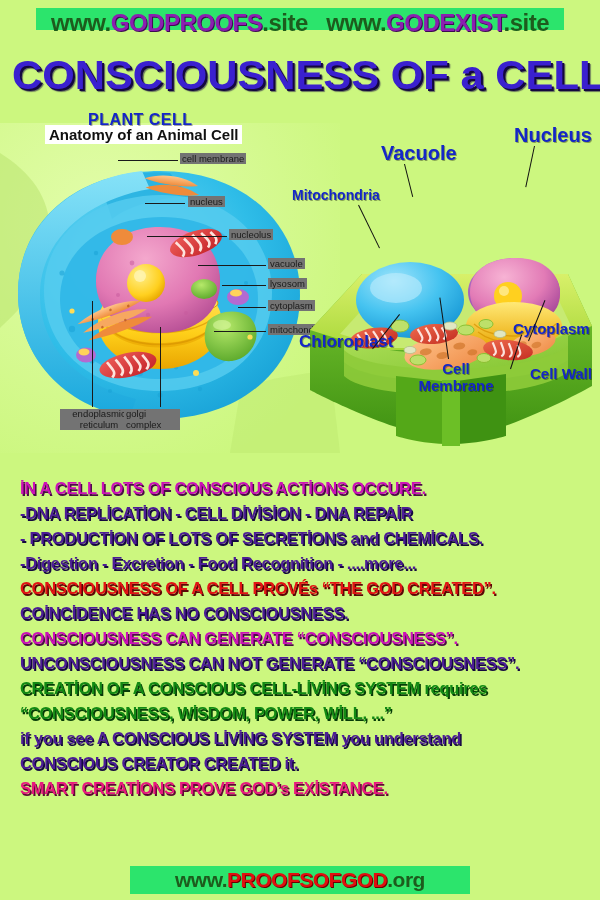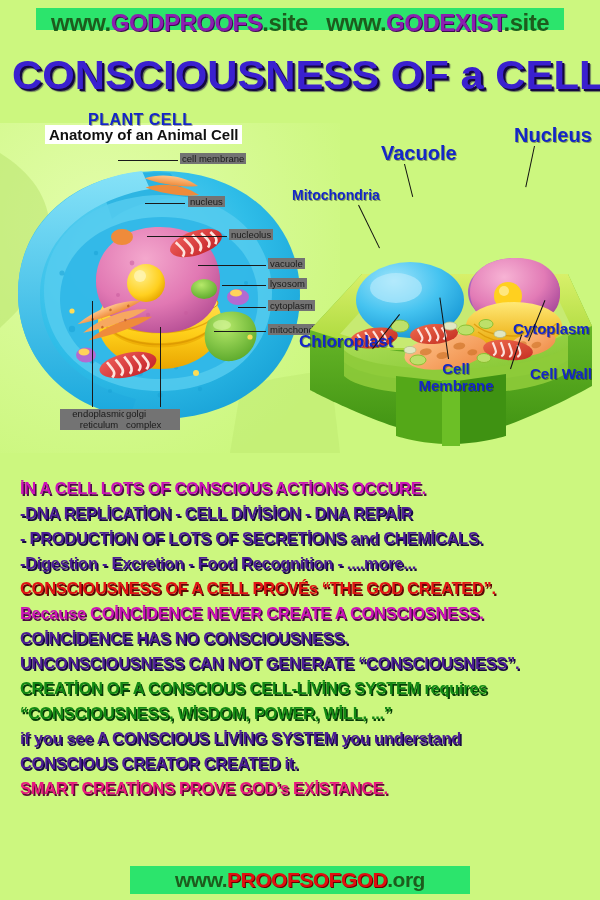--- a/index.html
+++ b/index.html
@@ -431,22 +431,22 @@
   <div class="leader" style="left:528px;top:192px;width:1px;height:44px;background:#111;transform:rotate(22deg);transform-origin:bottom;"></div>
   <div class="leader" style="left:510px;top:228px;width:1px;height:36px;background:#111;transform:rotate(18deg);transform-origin:bottom;"></div>
 </div>
 
 <div id="body-text">
   <div class="tline c-magenta">İN  A  CELL   LOTS  OF  CONSCIOUS   ACTİONS   OCCURE.</div>
   <div class="tline c-blue">-DNA  REPLİCATİON     - CELL  DİVİSİON   -  DNA REPAİR</div>
   <div class="tline c-blue">- PRODUCTİON  OF  LOTS  OF  SECRETİONS  and CHEMİCALS.</div>
   <div class="tline c-blue">-Digestion  -  Excretion   - Food  Recognition -  ....more...</div>
   <div class="tline c-red">CONSCIOUSNESS   OF A  CELL PROVÉs “THE  GOD  CREATED”.</div>
-  <div class="tline c-magenta">Because   COİNCİDENCE  NEVER   CREATE  A CONSCIOSNESS.</div>
   <div class="tline c-blue">COİNCİDENCE  HAS   NO  CONSCIOUSNESS.</div>
+  <div class="tline c-magenta">CONSCIOUSNESS   CAN  GENERATE  “CONSCIOUSNESS”.</div>
   <div class="tline c-blue">UNCONSCIOUSNESS CAN  NOT  GENERATE  “CONSCIOUSNESS”.</div>
   <div class="tline c-green">CREATİON  OF  A  CONSCIOUS  CELL-LİVİNG  SYSTEM requires</div>
   <div class="tline c-green">“CONSCIOUSNESS,  WİSDOM,  POWER,  WİLL, ...”</div>
   <div class="tline c-blue">if you see A CONSCIOUS  LİVİNG  SYSTEM  you understand</div>
   <div class="tline c-blue">CONSCIOUS   CREATOR  CREATED it.</div>
   <div class="tline c-pink">SMART  CREATİONS  PROVE  GOD’s  EXİSTANCE.</div>
 </div>
 
 <div id="bottom-banner" class="banner">
   <span class="u-www">www.</span><span class="u-mid-red">PROOFSOFGOD</span><span class="u-www">.org</span>

